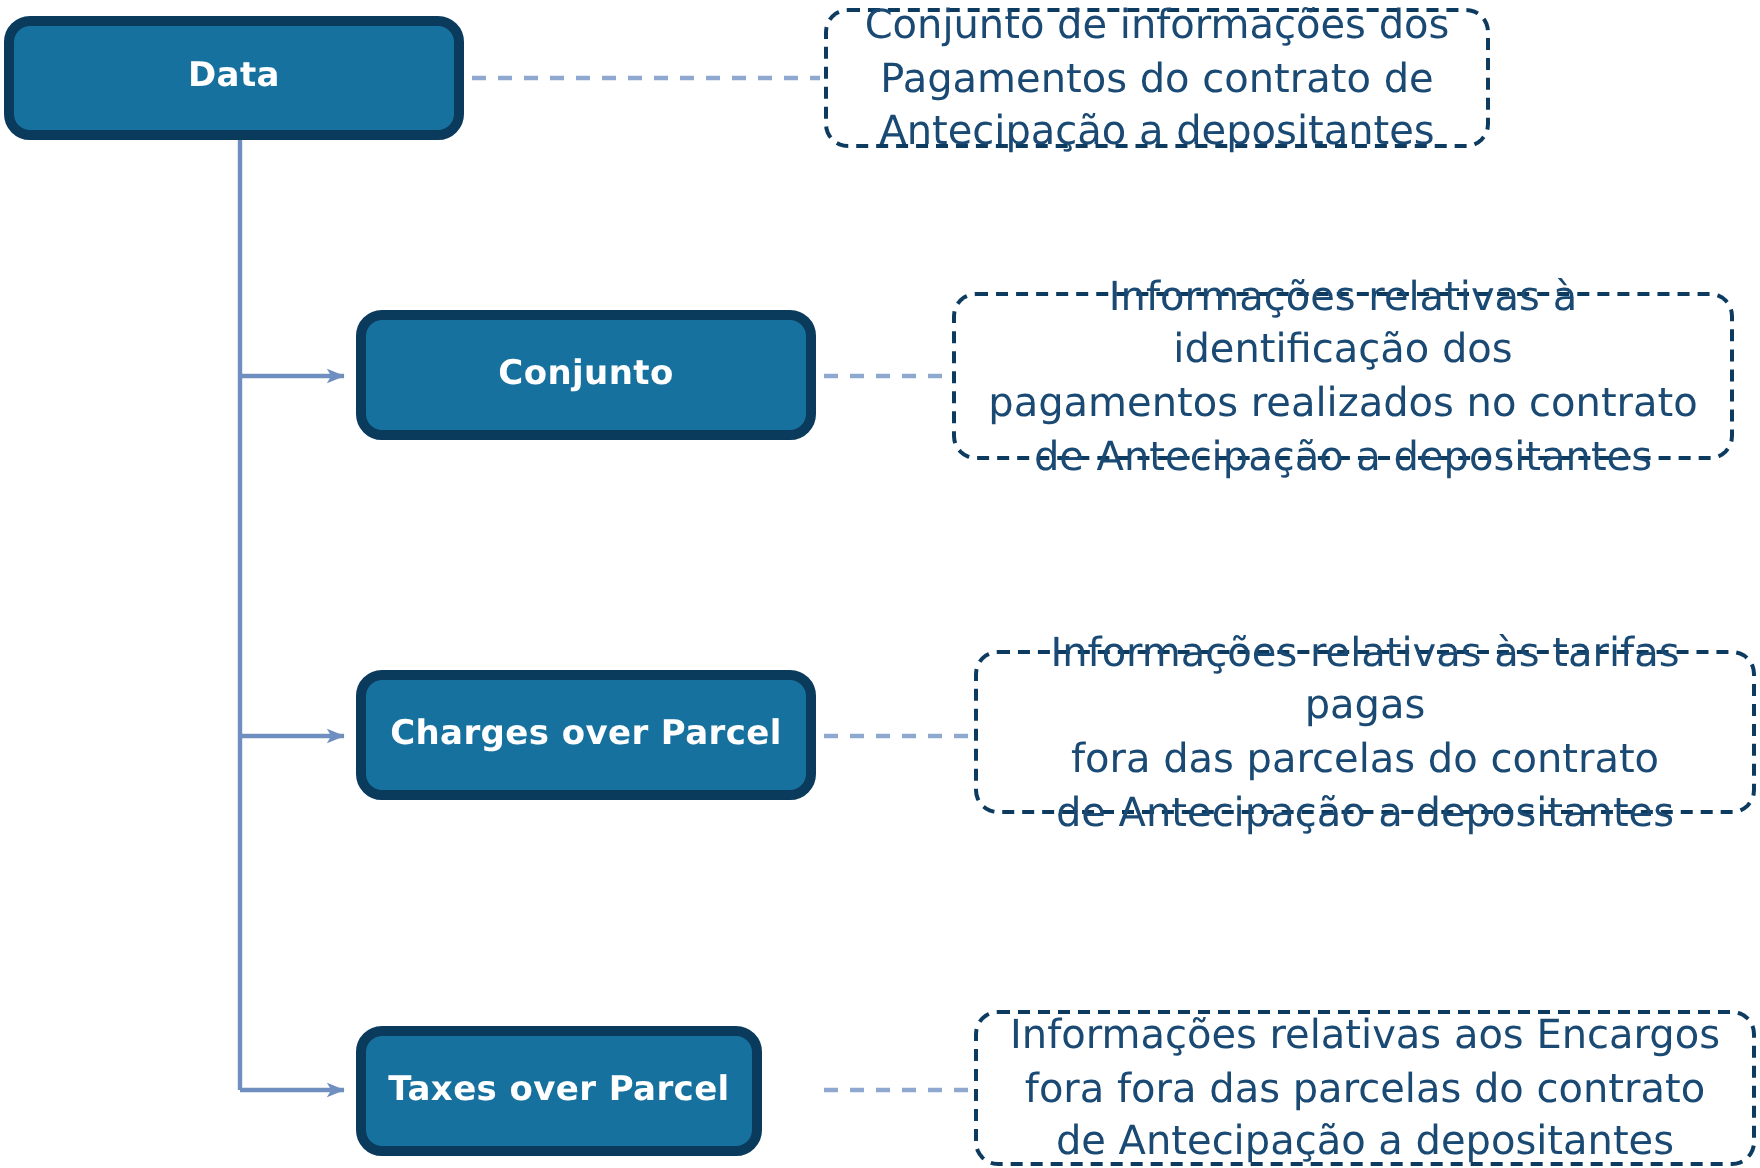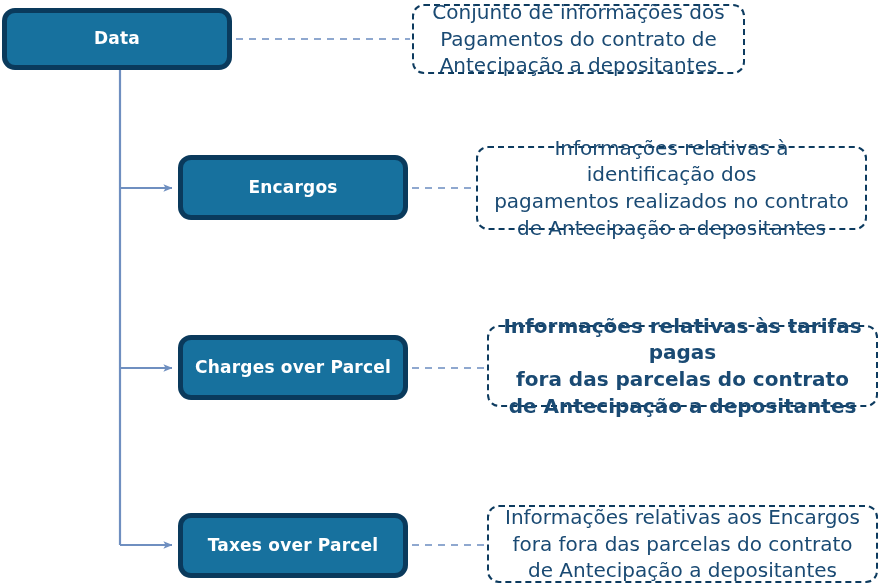--- a/index.html
+++ b/index.html
@@ -95,44 +95,44 @@
     <path d="M412,368 L485,368" stroke="#8fa8cf" stroke-width="2.2" stroke-dasharray="7,6" fill="none"></path>
 
     <path d="M412,545 L485,545" stroke="#8fa8cf" stroke-width="2.2" stroke-dasharray="7,6" fill="none"></path>
   </svg>
 
   <div class="node root" style="left:2px; top:8px; width:230px; height:62px;">
     <span>Data</span>
   </div>
 
   <div class="node" style="left:178px; top:155px; width:230px; height:65px;">
-    <span>Encargos</span>
+    <span>Conjunto</span>
   </div>
 
   <div class="node" style="left:178px; top:335px; width:230px; height:65px;">
     <span>Charges over Parcel</span>
   </div>
 
-  <div class="node" style="left:178px; top:513px; width:230px; height:65px;">
+  <div class="node" style="left:178px; top:513px; width:203px; height:65px;">
     <span>Taxes over Parcel</span>
   </div>
 
   <div class="note" style="left:412px; top:4px; width:333px; height:70px;">
     <span class="note-text">Conjunto de informações dos
 Pagamentos do contrato de
 Antecipação a depositantes</span>
   </div>
 
   <div class="note" style="left:476px; top:146px; width:391px; height:84px;">
     <span class="note-text">Informações relativas à identificação dos
 pagamentos realizados no contrato
 de Antecipação a depositantes</span>
   </div>
 
-  <div class="note" style="left:487px; top:325px; width:391px; height:82px;font-weight:bold;">
+  <div class="note" style="left:487px; top:325px; width:391px; height:82px;">
     <span class="note-text">Informações relativas às tarifas pagas
 fora das parcelas do contrato
 de Antecipação a depositantes</span>
   </div>
 
   <div class="note" style="left:487px; top:505px; width:391px; height:78px;">
     <span class="note-text">Informações relativas aos Encargos
 fora fora das parcelas do contrato
 de Antecipação a depositantes</span>
   </div>

